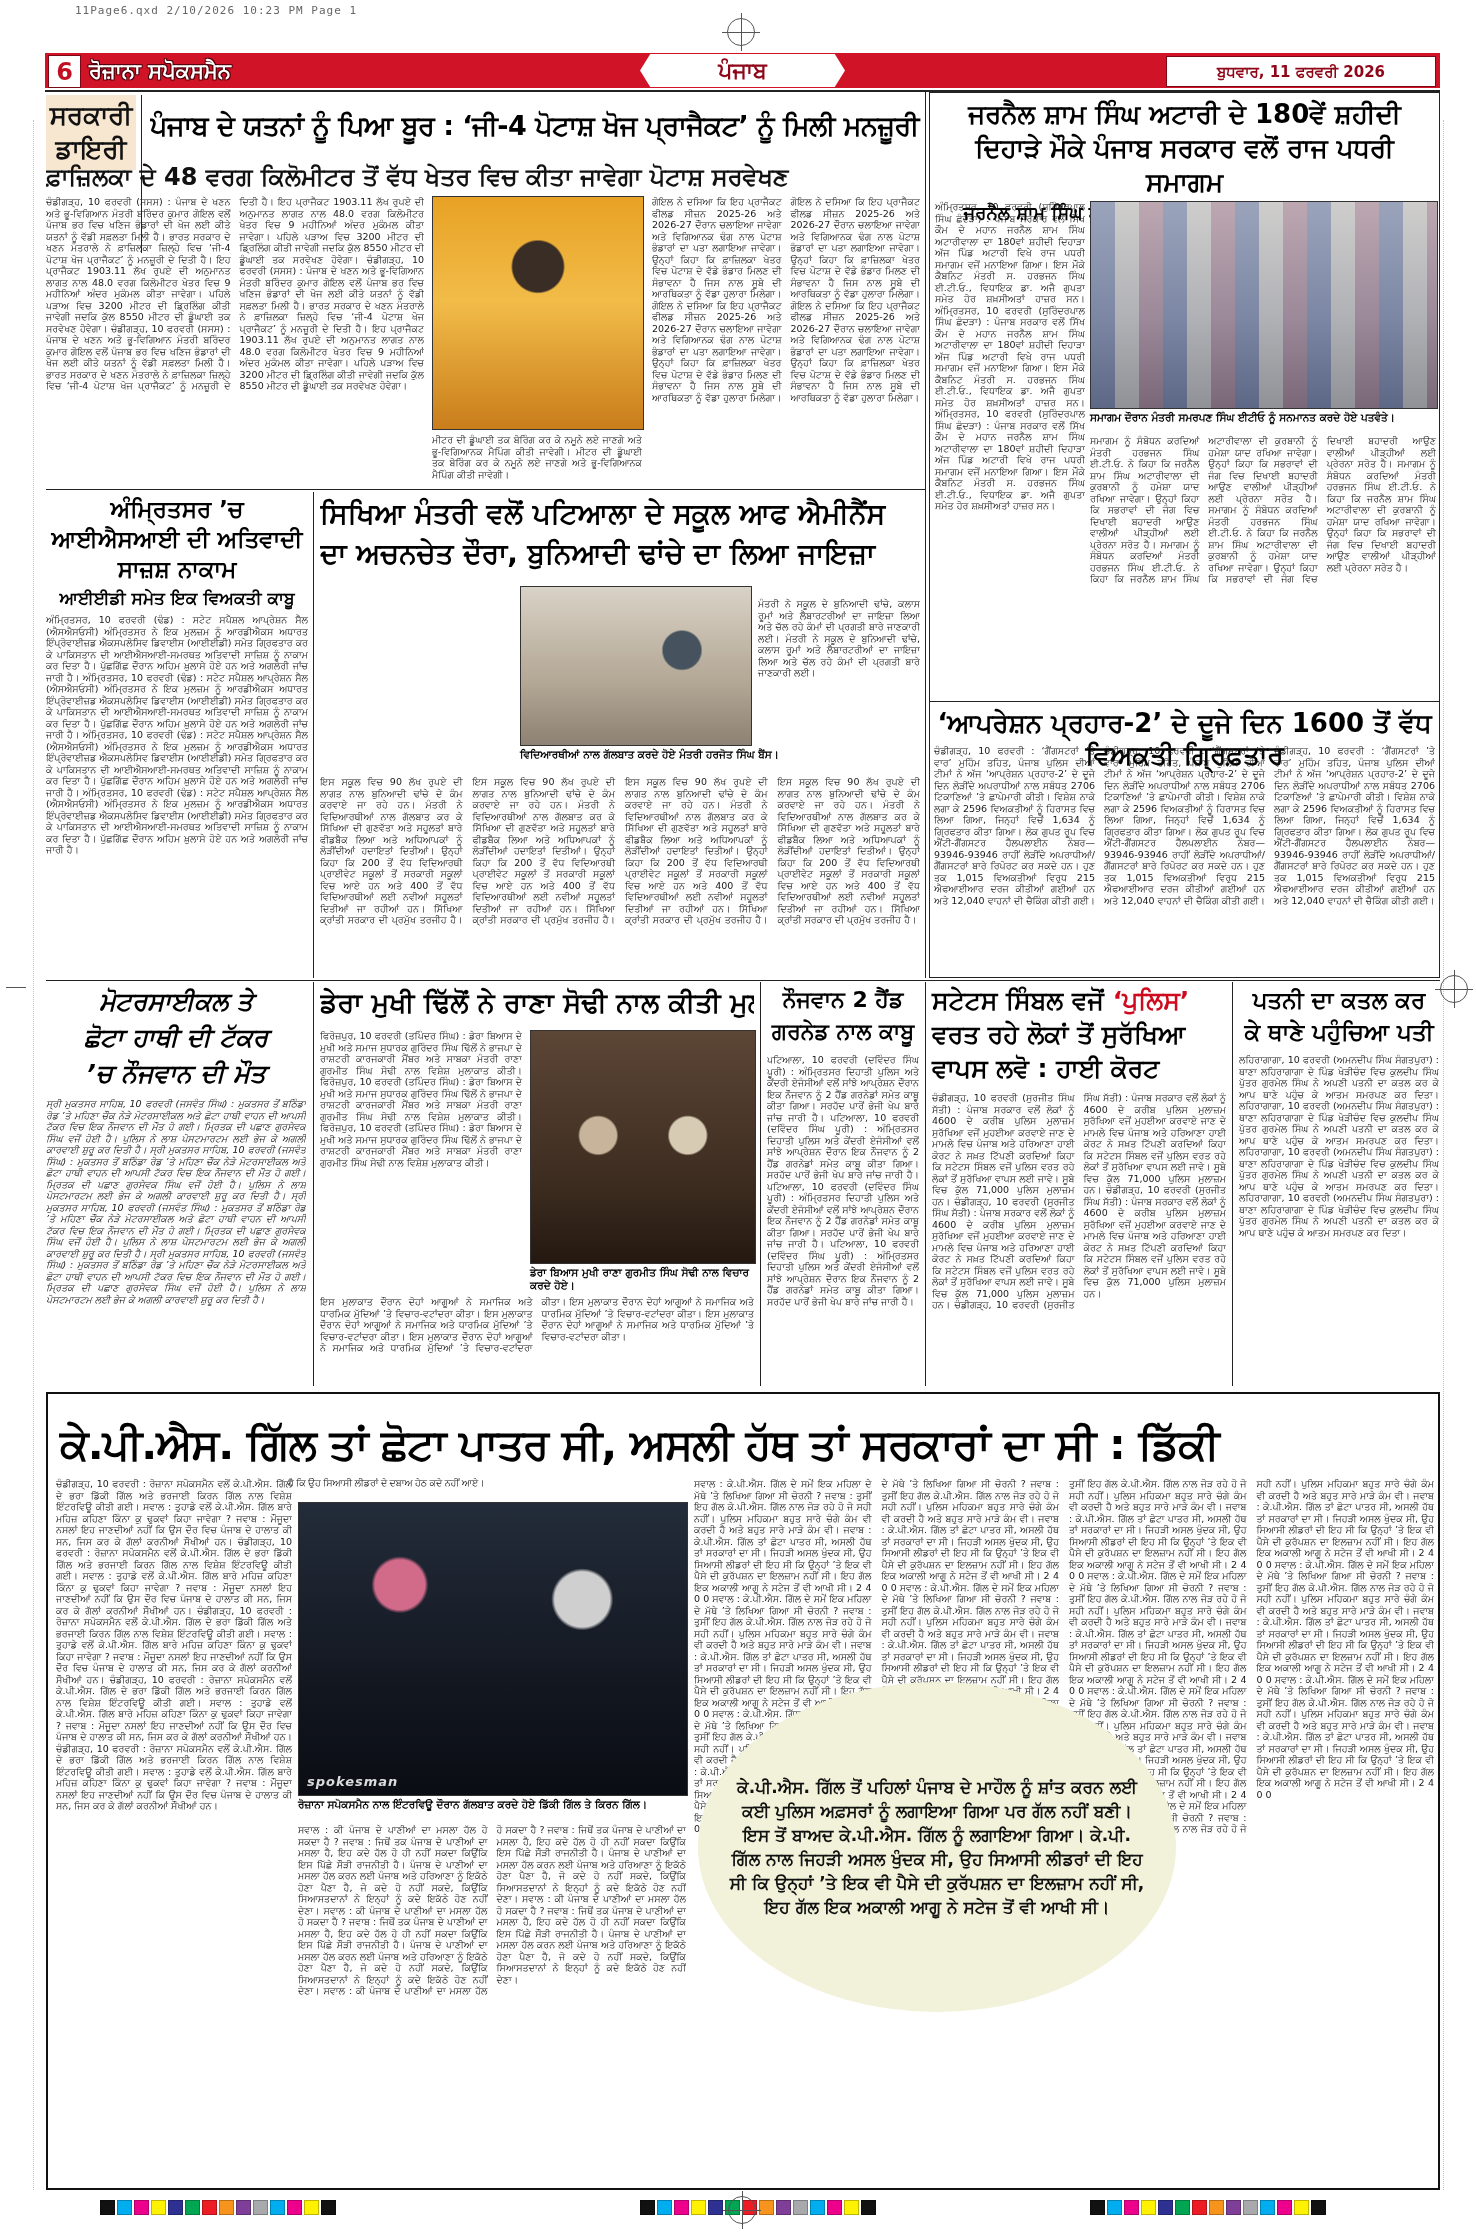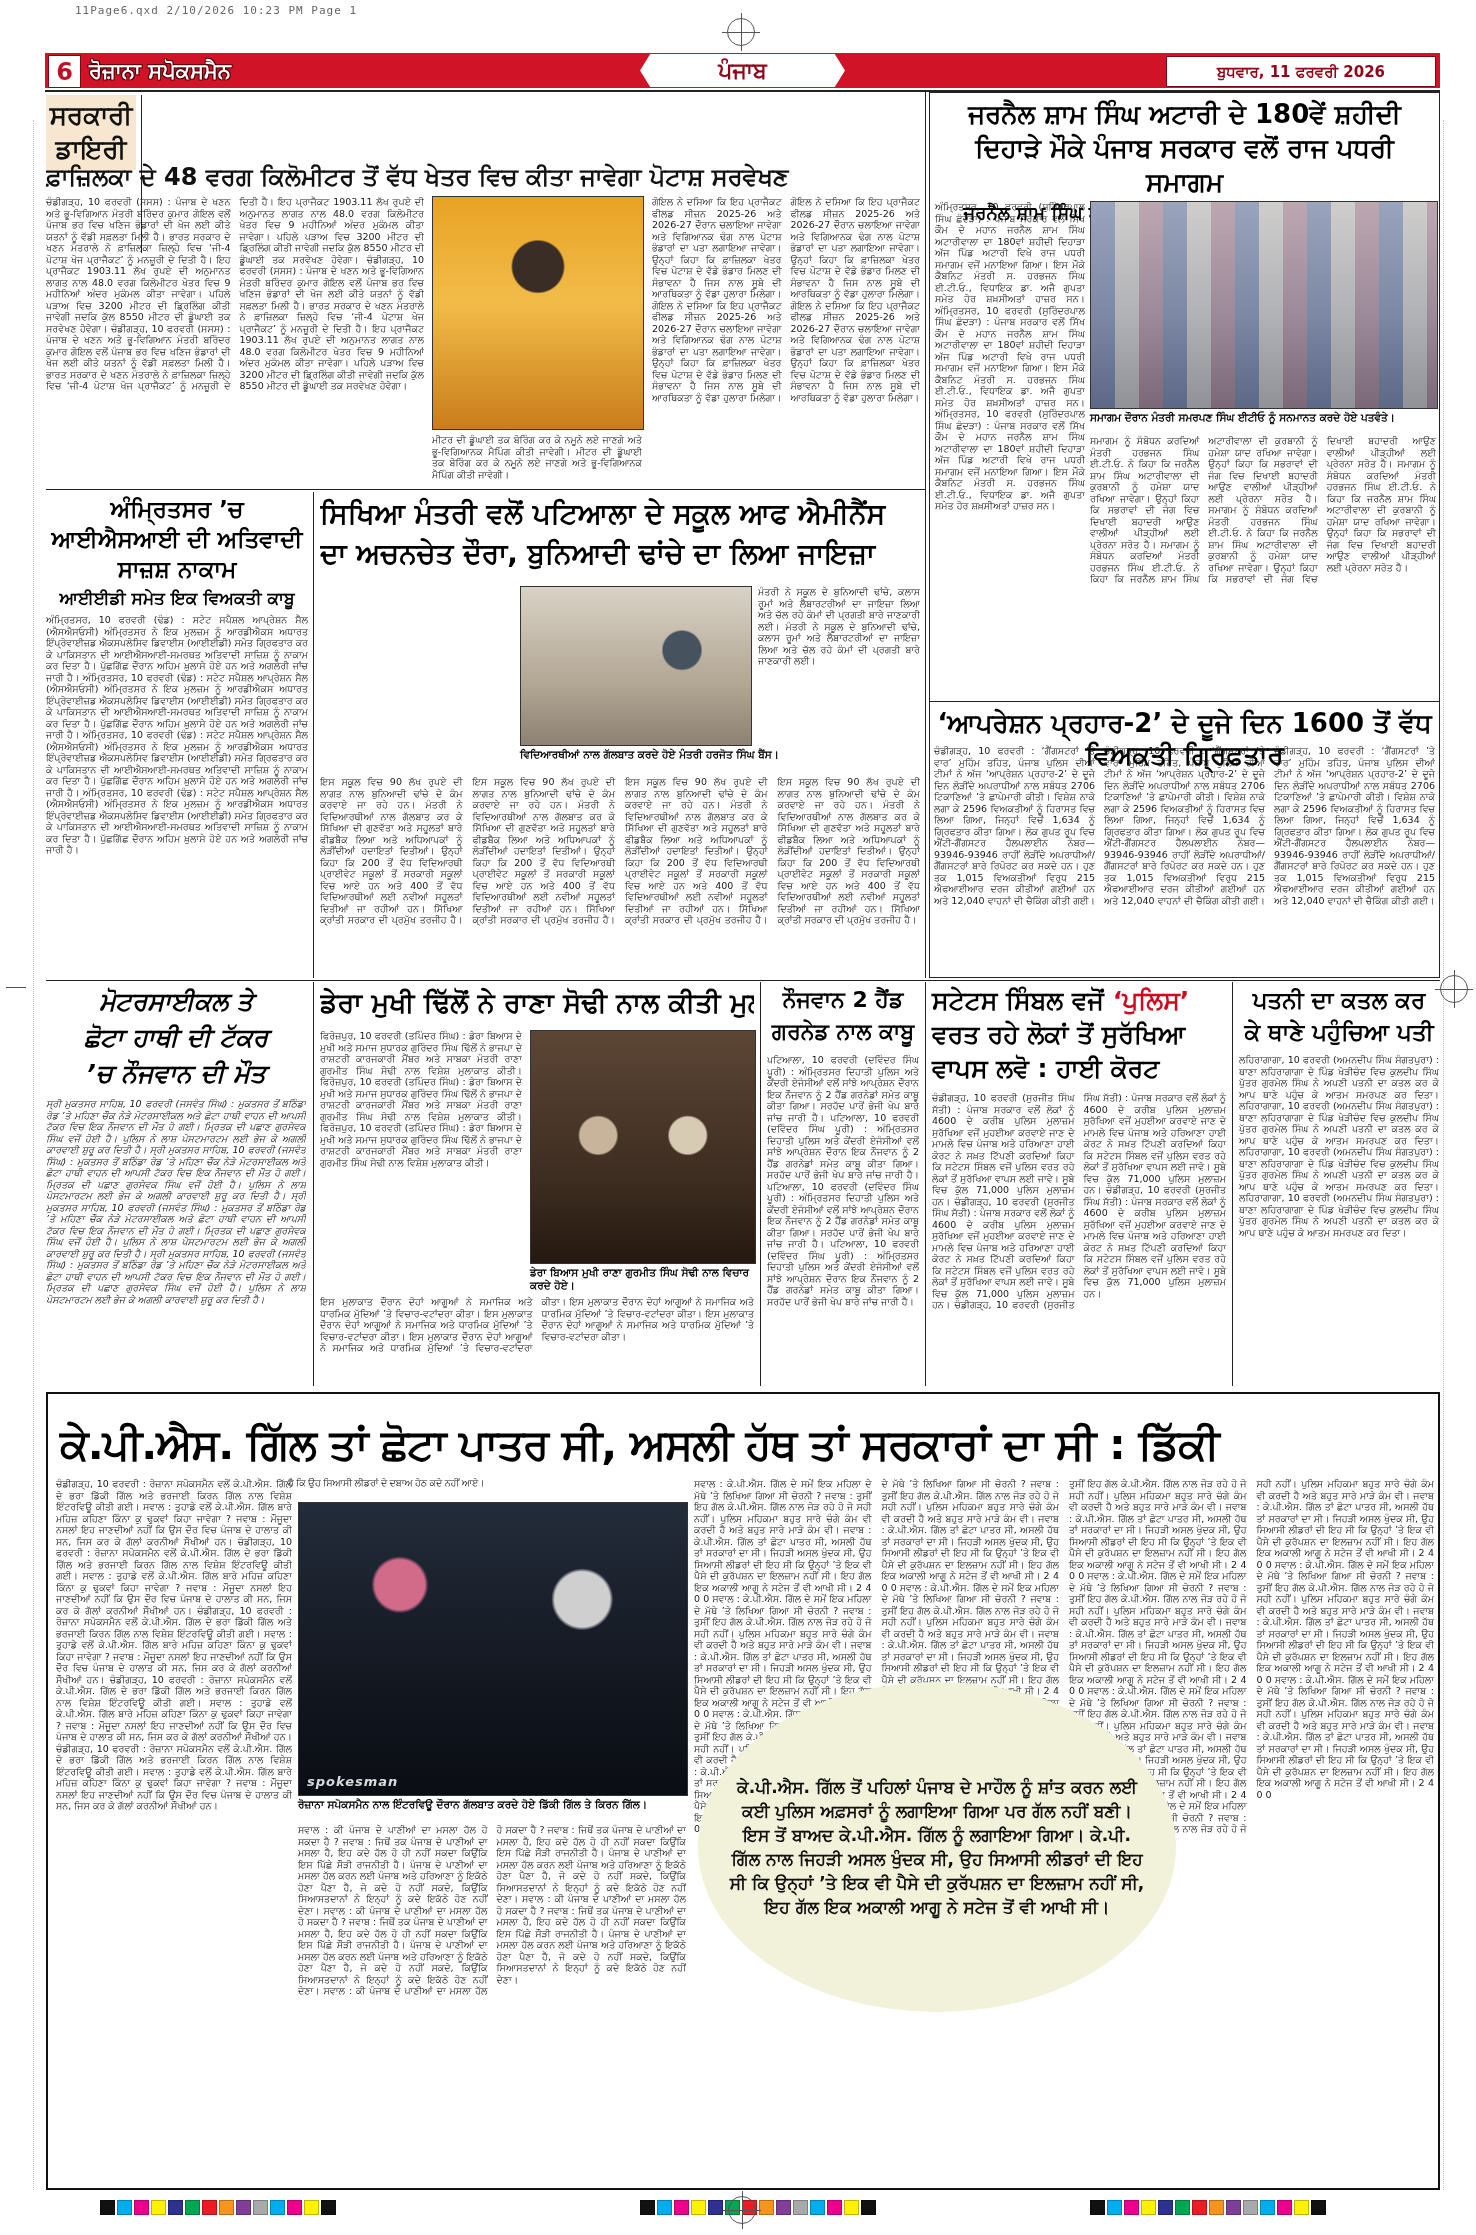--- a/index.html
+++ b/index.html
@@ -83,20 +83,21 @@
       <span>ਬੁਧਵਾਰ, 11 ਫਰਵਰੀ 2026</span>
     </div>
   </div>
   <div class="abs hrule" style="left:45px;top:90px;width:1395px;height:2px;"></div>
 
   <div class="abs kicker" style="left:46px;top:95px;width:90px;height:72px;">
     <div>ਸਰਕਾਰੀ</div>
     <div>ਡਾਇਰੀ</div>
   </div>
   <div class="abs vrule" style="left:141px;top:95px;height:158px;"></div>
+  <div class="abs hl hl-main" style="left:150px;top:96px;width:772px;overflow:hidden;">ਪੰਜਾਬ ਦੇ ਯਤਨਾਂ ਨੂੰ ਪਿਆ ਬੂਰ : ‘ਜੀ-4 ਪੋਟਾਸ਼ ਖੋਜ ਪ੍ਰਾਜੈਕਟ’ ਨੂੰ ਮਿਲੀ ਮਨਜ਼ੂਰੀ</div>
   <div class="abs hl-sub" style="left:46px;top:160px;width:876px;overflow:hidden;">ਫ਼ਾਜ਼ਿਲਕਾ ਦੇ 48 ਵਰਗ ਕਿਲੋਮੀਟਰ ਤੋਂ ਵੱਧ ਖੇਤਰ ਵਿਚ ਕੀਤਾ ਜਾਵੇਗਾ ਪੋਟਾਸ਼ ਸਰਵੇਖਣ</div>
   <div class="abs" style="left:46px;top:196px;width:876px;height:292px;display:flex;gap:8px;">
     <div class="body cols2" style="width:378px;height:292px;">ਚੰਡੀਗੜ੍ਹ, 10 ਫਰਵਰੀ (ਸਸਸ) : ਪੰਜਾਬ ਦੇ ਖਣਨ ਅਤੇ ਭੂ-ਵਿਗਿਆਨ ਮੰਤਰੀ ਬਰਿੰਦਰ ਕੁਮਾਰ ਗੋਇਲ ਵਲੋਂ ਪੰਜਾਬ ਭਰ ਵਿਚ ਖਣਿਜ ਭੰਡਾਰਾਂ ਦੀ ਖੋਜ ਲਈ ਕੀਤੇ ਯਤਨਾਂ ਨੂੰ ਵੱਡੀ ਸਫ਼ਲਤਾ ਮਿਲੀ ਹੈ। ਭਾਰਤ ਸਰਕਾਰ ਦੇ ਖਣਨ ਮੰਤਰਾਲੇ ਨੇ ਫ਼ਾਜ਼ਿਲਕਾ ਜ਼ਿਲ੍ਹੇ ਵਿਚ ‘ਜੀ-4 ਪੋਟਾਸ਼ ਖੋਜ ਪ੍ਰਾਜੈਕਟ’ ਨੂੰ ਮਨਜ਼ੂਰੀ ਦੇ ਦਿਤੀ ਹੈ। ਇਹ ਪ੍ਰਾਜੈਕਟ 1903.11 ਲੱਖ ਰੁਪਏ ਦੀ ਅਨੁਮਾਨਤ ਲਾਗਤ ਨਾਲ 48.0 ਵਰਗ ਕਿਲੋਮੀਟਰ ਖੇਤਰ ਵਿਚ 9 ਮਹੀਨਿਆਂ ਅੰਦਰ ਮੁਕੰਮਲ ਕੀਤਾ ਜਾਵੇਗਾ। ਪਹਿਲੇ ਪੜਾਅ ਵਿਚ 3200 ਮੀਟਰ ਦੀ ਡ੍ਰਿਲਿੰਗ ਕੀਤੀ ਜਾਵੇਗੀ ਜਦਕਿ ਕੁੱਲ 8550 ਮੀਟਰ ਦੀ ਡੂੰਘਾਈ ਤਕ ਸਰਵੇਖਣ ਹੋਵੇਗਾ। ਚੰਡੀਗੜ੍ਹ, 10 ਫਰਵਰੀ (ਸਸਸ) : ਪੰਜਾਬ ਦੇ ਖਣਨ ਅਤੇ ਭੂ-ਵਿਗਿਆਨ ਮੰਤਰੀ ਬਰਿੰਦਰ ਕੁਮਾਰ ਗੋਇਲ ਵਲੋਂ ਪੰਜਾਬ ਭਰ ਵਿਚ ਖਣਿਜ ਭੰਡਾਰਾਂ ਦੀ ਖੋਜ ਲਈ ਕੀਤੇ ਯਤਨਾਂ ਨੂੰ ਵੱਡੀ ਸਫ਼ਲਤਾ ਮਿਲੀ ਹੈ। ਭਾਰਤ ਸਰਕਾਰ ਦੇ ਖਣਨ ਮੰਤਰਾਲੇ ਨੇ ਫ਼ਾਜ਼ਿਲਕਾ ਜ਼ਿਲ੍ਹੇ ਵਿਚ ‘ਜੀ-4 ਪੋਟਾਸ਼ ਖੋਜ ਪ੍ਰਾਜੈਕਟ’ ਨੂੰ ਮਨਜ਼ੂਰੀ ਦੇ ਦਿਤੀ ਹੈ। ਇਹ ਪ੍ਰਾਜੈਕਟ 1903.11 ਲੱਖ ਰੁਪਏ ਦੀ ਅਨੁਮਾਨਤ ਲਾਗਤ ਨਾਲ 48.0 ਵਰਗ ਕਿਲੋਮੀਟਰ ਖੇਤਰ ਵਿਚ 9 ਮਹੀਨਿਆਂ ਅੰਦਰ ਮੁਕੰਮਲ ਕੀਤਾ ਜਾਵੇਗਾ। ਪਹਿਲੇ ਪੜਾਅ ਵਿਚ 3200 ਮੀਟਰ ਦੀ ਡ੍ਰਿਲਿੰਗ ਕੀਤੀ ਜਾਵੇਗੀ ਜਦਕਿ ਕੁੱਲ 8550 ਮੀਟਰ ਦੀ ਡੂੰਘਾਈ ਤਕ ਸਰਵੇਖਣ ਹੋਵੇਗਾ। ਚੰਡੀਗੜ੍ਹ, 10 ਫਰਵਰੀ (ਸਸਸ) : ਪੰਜਾਬ ਦੇ ਖਣਨ ਅਤੇ ਭੂ-ਵਿਗਿਆਨ ਮੰਤਰੀ ਬਰਿੰਦਰ ਕੁਮਾਰ ਗੋਇਲ ਵਲੋਂ ਪੰਜਾਬ ਭਰ ਵਿਚ ਖਣਿਜ ਭੰਡਾਰਾਂ ਦੀ ਖੋਜ ਲਈ ਕੀਤੇ ਯਤਨਾਂ ਨੂੰ ਵੱਡੀ ਸਫ਼ਲਤਾ ਮਿਲੀ ਹੈ। ਭਾਰਤ ਸਰਕਾਰ ਦੇ ਖਣਨ ਮੰਤਰਾਲੇ ਨੇ ਫ਼ਾਜ਼ਿਲਕਾ ਜ਼ਿਲ੍ਹੇ ਵਿਚ ‘ਜੀ-4 ਪੋਟਾਸ਼ ਖੋਜ ਪ੍ਰਾਜੈਕਟ’ ਨੂੰ ਮਨਜ਼ੂਰੀ ਦੇ ਦਿਤੀ ਹੈ। ਇਹ ਪ੍ਰਾਜੈਕਟ 1903.11 ਲੱਖ ਰੁਪਏ ਦੀ ਅਨੁਮਾਨਤ ਲਾਗਤ ਨਾਲ 48.0 ਵਰਗ ਕਿਲੋਮੀਟਰ ਖੇਤਰ ਵਿਚ 9 ਮਹੀਨਿਆਂ ਅੰਦਰ ਮੁਕੰਮਲ ਕੀਤਾ ਜਾਵੇਗਾ। ਪਹਿਲੇ ਪੜਾਅ ਵਿਚ 3200 ਮੀਟਰ ਦੀ ਡ੍ਰਿਲਿੰਗ ਕੀਤੀ ਜਾਵੇਗੀ ਜਦਕਿ ਕੁੱਲ 8550 ਮੀਟਰ ਦੀ ਡੂੰਘਾਈ ਤਕ ਸਰਵੇਖਣ ਹੋਵੇਗਾ।</div>
     <div style="width:212px;">
       <div class="photo ph-potash" style="width:210px;height:232px;"></div>
       <div class="body" style="width:210px;height:52px;margin-top:4px;">ਮੀਟਰ ਦੀ ਡੂੰਘਾਈ ਤਕ ਬੋਰਿੰਗ ਕਰ ਕੇ ਨਮੂਨੇ ਲਏ ਜਾਣਗੇ ਅਤੇ ਭੂ-ਵਿਗਿਆਨਕ ਮੈਪਿੰਗ ਕੀਤੀ ਜਾਵੇਗੀ। ਮੀਟਰ ਦੀ ਡੂੰਘਾਈ ਤਕ ਬੋਰਿੰਗ ਕਰ ਕੇ ਨਮੂਨੇ ਲਏ ਜਾਣਗੇ ਅਤੇ ਭੂ-ਵਿਗਿਆਨਕ ਮੈਪਿੰਗ ਕੀਤੀ ਜਾਵੇਗੀ।</div>
     </div>
     <div class="body cols2" style="width:268px;height:292px;">ਗੋਇਲ ਨੇ ਦਸਿਆ ਕਿ ਇਹ ਪ੍ਰਾਜੈਕਟ ਫੀਲਡ ਸੀਜ਼ਨ 2025-26 ਅਤੇ 2026-27 ਦੌਰਾਨ ਚਲਾਇਆ ਜਾਵੇਗਾ ਅਤੇ ਵਿਗਿਆਨਕ ਢੰਗ ਨਾਲ ਪੋਟਾਸ਼ ਭੰਡਾਰਾਂ ਦਾ ਪਤਾ ਲਗਾਇਆ ਜਾਵੇਗਾ। ਉਨ੍ਹਾਂ ਕਿਹਾ ਕਿ ਫ਼ਾਜ਼ਿਲਕਾ ਖੇਤਰ ਵਿਚ ਪੋਟਾਸ਼ ਦੇ ਵੱਡੇ ਭੰਡਾਰ ਮਿਲਣ ਦੀ ਸੰਭਾਵਨਾ ਹੈ ਜਿਸ ਨਾਲ ਸੂਬੇ ਦੀ ਆਰਥਿਕਤਾ ਨੂੰ ਵੱਡਾ ਹੁਲਾਰਾ ਮਿਲੇਗਾ। ਗੋਇਲ ਨੇ ਦਸਿਆ ਕਿ ਇਹ ਪ੍ਰਾਜੈਕਟ ਫੀਲਡ ਸੀਜ਼ਨ 2025-26 ਅਤੇ 2026-27 ਦੌਰਾਨ ਚਲਾਇਆ ਜਾਵੇਗਾ ਅਤੇ ਵਿਗਿਆਨਕ ਢੰਗ ਨਾਲ ਪੋਟਾਸ਼ ਭੰਡਾਰਾਂ ਦਾ ਪਤਾ ਲਗਾਇਆ ਜਾਵੇਗਾ। ਉਨ੍ਹਾਂ ਕਿਹਾ ਕਿ ਫ਼ਾਜ਼ਿਲਕਾ ਖੇਤਰ ਵਿਚ ਪੋਟਾਸ਼ ਦੇ ਵੱਡੇ ਭੰਡਾਰ ਮਿਲਣ ਦੀ ਸੰਭਾਵਨਾ ਹੈ ਜਿਸ ਨਾਲ ਸੂਬੇ ਦੀ ਆਰਥਿਕਤਾ ਨੂੰ ਵੱਡਾ ਹੁਲਾਰਾ ਮਿਲੇਗਾ। ਗੋਇਲ ਨੇ ਦਸਿਆ ਕਿ ਇਹ ਪ੍ਰਾਜੈਕਟ ਫੀਲਡ ਸੀਜ਼ਨ 2025-26 ਅਤੇ 2026-27 ਦੌਰਾਨ ਚਲਾਇਆ ਜਾਵੇਗਾ ਅਤੇ ਵਿਗਿਆਨਕ ਢੰਗ ਨਾਲ ਪੋਟਾਸ਼ ਭੰਡਾਰਾਂ ਦਾ ਪਤਾ ਲਗਾਇਆ ਜਾਵੇਗਾ। ਉਨ੍ਹਾਂ ਕਿਹਾ ਕਿ ਫ਼ਾਜ਼ਿਲਕਾ ਖੇਤਰ ਵਿਚ ਪੋਟਾਸ਼ ਦੇ ਵੱਡੇ ਭੰਡਾਰ ਮਿਲਣ ਦੀ ਸੰਭਾਵਨਾ ਹੈ ਜਿਸ ਨਾਲ ਸੂਬੇ ਦੀ ਆਰਥਿਕਤਾ ਨੂੰ ਵੱਡਾ ਹੁਲਾਰਾ ਮਿਲੇਗਾ। ਗੋਇਲ ਨੇ ਦਸਿਆ ਕਿ ਇਹ ਪ੍ਰਾਜੈਕਟ ਫੀਲਡ ਸੀਜ਼ਨ 2025-26 ਅਤੇ 2026-27 ਦੌਰਾਨ ਚਲਾਇਆ ਜਾਵੇਗਾ ਅਤੇ ਵਿਗਿਆਨਕ ਢੰਗ ਨਾਲ ਪੋਟਾਸ਼ ਭੰਡਾਰਾਂ ਦਾ ਪਤਾ ਲਗਾਇਆ ਜਾਵੇਗਾ। ਉਨ੍ਹਾਂ ਕਿਹਾ ਕਿ ਫ਼ਾਜ਼ਿਲਕਾ ਖੇਤਰ ਵਿਚ ਪੋਟਾਸ਼ ਦੇ ਵੱਡੇ ਭੰਡਾਰ ਮਿਲਣ ਦੀ ਸੰਭਾਵਨਾ ਹੈ ਜਿਸ ਨਾਲ ਸੂਬੇ ਦੀ ਆਰਥਿਕਤਾ ਨੂੰ ਵੱਡਾ ਹੁਲਾਰਾ ਮਿਲੇਗਾ।</div>
   </div>
   <div class="abs hrule" style="left:46px;top:489px;width:879px;"></div>
@@ -120,21 +121,21 @@
   <div class="abs" style="left:46px;top:494px;width:262px;">
     <div class="hl hl-center" style="font-size:23px;line-height:30px;">ਅੰਮ੍ਰਿਤਸਰ ’ਚ ਆਈਐਸਆਈ ਦੀ ਅਤਿਵਾਦੀ ਸਾਜ਼ਸ਼ ਨਾਕਾਮ</div>
     <div class="hl hl-center" style="font-size:17px;line-height:24px;margin-top:2px;">ਆਈਈਡੀ ਸਮੇਤ ਇਕ ਵਿਅਕਤੀ ਕਾਬੂ</div>
     <div class="body" style="width:262px;height:372px;margin-top:4px;">ਅੰਮ੍ਰਿਤਸਰ, 10 ਫਰਵਰੀ (ਢੰਡ) : ਸਟੇਟ ਸਪੈਸ਼ਲ ਆਪ੍ਰੇਸ਼ਨ ਸੈਲ (ਐਸਐਸਓਸੀ) ਅੰਮ੍ਰਿਤਸਰ ਨੇ ਇਕ ਮੁਲਜ਼ਮ ਨੂੰ ਆਰਡੀਐਕਸ ਅਧਾਰਤ ਇੰਪ੍ਰੋਵਾਈਜ਼ਡ ਐਕਸਪਲੋਸਿਵ ਡਿਵਾਈਸ (ਆਈਈਡੀ) ਸਮੇਤ ਗ੍ਰਿਫਤਾਰ ਕਰ ਕੇ ਪਾਕਿਸਤਾਨ ਦੀ ਆਈਐਸਆਈ-ਸਮਰਥਤ ਅਤਿਵਾਦੀ ਸਾਜ਼ਿਸ਼ ਨੂੰ ਨਾਕਾਮ ਕਰ ਦਿਤਾ ਹੈ। ਪੁੱਛਗਿੱਛ ਦੌਰਾਨ ਅਹਿਮ ਖ਼ੁਲਾਸੇ ਹੋਏ ਹਨ ਅਤੇ ਅਗਲੇਰੀ ਜਾਂਚ ਜਾਰੀ ਹੈ। ਅੰਮ੍ਰਿਤਸਰ, 10 ਫਰਵਰੀ (ਢੰਡ) : ਸਟੇਟ ਸਪੈਸ਼ਲ ਆਪ੍ਰੇਸ਼ਨ ਸੈਲ (ਐਸਐਸਓਸੀ) ਅੰਮ੍ਰਿਤਸਰ ਨੇ ਇਕ ਮੁਲਜ਼ਮ ਨੂੰ ਆਰਡੀਐਕਸ ਅਧਾਰਤ ਇੰਪ੍ਰੋਵਾਈਜ਼ਡ ਐਕਸਪਲੋਸਿਵ ਡਿਵਾਈਸ (ਆਈਈਡੀ) ਸਮੇਤ ਗ੍ਰਿਫਤਾਰ ਕਰ ਕੇ ਪਾਕਿਸਤਾਨ ਦੀ ਆਈਐਸਆਈ-ਸਮਰਥਤ ਅਤਿਵਾਦੀ ਸਾਜ਼ਿਸ਼ ਨੂੰ ਨਾਕਾਮ ਕਰ ਦਿਤਾ ਹੈ। ਪੁੱਛਗਿੱਛ ਦੌਰਾਨ ਅਹਿਮ ਖ਼ੁਲਾਸੇ ਹੋਏ ਹਨ ਅਤੇ ਅਗਲੇਰੀ ਜਾਂਚ ਜਾਰੀ ਹੈ। ਅੰਮ੍ਰਿਤਸਰ, 10 ਫਰਵਰੀ (ਢੰਡ) : ਸਟੇਟ ਸਪੈਸ਼ਲ ਆਪ੍ਰੇਸ਼ਨ ਸੈਲ (ਐਸਐਸਓਸੀ) ਅੰਮ੍ਰਿਤਸਰ ਨੇ ਇਕ ਮੁਲਜ਼ਮ ਨੂੰ ਆਰਡੀਐਕਸ ਅਧਾਰਤ ਇੰਪ੍ਰੋਵਾਈਜ਼ਡ ਐਕਸਪਲੋਸਿਵ ਡਿਵਾਈਸ (ਆਈਈਡੀ) ਸਮੇਤ ਗ੍ਰਿਫਤਾਰ ਕਰ ਕੇ ਪਾਕਿਸਤਾਨ ਦੀ ਆਈਐਸਆਈ-ਸਮਰਥਤ ਅਤਿਵਾਦੀ ਸਾਜ਼ਿਸ਼ ਨੂੰ ਨਾਕਾਮ ਕਰ ਦਿਤਾ ਹੈ। ਪੁੱਛਗਿੱਛ ਦੌਰਾਨ ਅਹਿਮ ਖ਼ੁਲਾਸੇ ਹੋਏ ਹਨ ਅਤੇ ਅਗਲੇਰੀ ਜਾਂਚ ਜਾਰੀ ਹੈ। ਅੰਮ੍ਰਿਤਸਰ, 10 ਫਰਵਰੀ (ਢੰਡ) : ਸਟੇਟ ਸਪੈਸ਼ਲ ਆਪ੍ਰੇਸ਼ਨ ਸੈਲ (ਐਸਐਸਓਸੀ) ਅੰਮ੍ਰਿਤਸਰ ਨੇ ਇਕ ਮੁਲਜ਼ਮ ਨੂੰ ਆਰਡੀਐਕਸ ਅਧਾਰਤ ਇੰਪ੍ਰੋਵਾਈਜ਼ਡ ਐਕਸਪਲੋਸਿਵ ਡਿਵਾਈਸ (ਆਈਈਡੀ) ਸਮੇਤ ਗ੍ਰਿਫਤਾਰ ਕਰ ਕੇ ਪਾਕਿਸਤਾਨ ਦੀ ਆਈਐਸਆਈ-ਸਮਰਥਤ ਅਤਿਵਾਦੀ ਸਾਜ਼ਿਸ਼ ਨੂੰ ਨਾਕਾਮ ਕਰ ਦਿਤਾ ਹੈ। ਪੁੱਛਗਿੱਛ ਦੌਰਾਨ ਅਹਿਮ ਖ਼ੁਲਾਸੇ ਹੋਏ ਹਨ ਅਤੇ ਅਗਲੇਰੀ ਜਾਂਚ ਜਾਰੀ ਹੈ।</div>
   </div>
 
   <div class="abs" style="left:320px;top:494px;width:600px;">
     <div class="hl" style="font-size:28px;line-height:40px;white-space:nowrap;overflow:hidden;">ਸਿਖਿਆ ਮੰਤਰੀ ਵਲੋਂ ਪਟਿਆਲਾ ਦੇ ਸਕੂਲ ਆਫ ਐਮੀਨੈਂਸ</div>
     <div class="hl" style="font-size:28px;line-height:40px;white-space:nowrap;overflow:hidden;">ਦਾ ਅਚਨਚੇਤ ਦੌਰਾ, ਬੁਨਿਆਦੀ ਢਾਂਚੇ ਦਾ ਲਿਆ ਜਾਇਜ਼ਾ</div>
     <div class="photo ph-school" style="position:absolute;left:200px;top:92px;width:230px;height:158px;"></div>
-    <div class="body" style="position:absolute;left:438px;top:92px;width:162px;height:158px;">ਮੰਤਰੀ ਨੇ ਸਕੂਲ ਦੇ ਬੁਨਿਆਦੀ ਢਾਂਚੇ, ਕਲਾਸ ਰੂਮਾਂ ਅਤੇ ਲੈਬਾਰਟਰੀਆਂ ਦਾ ਜਾਇਜ਼ਾ ਲਿਆ ਅਤੇ ਚੱਲ ਰਹੇ ਕੰਮਾਂ ਦੀ ਪ੍ਰਗਤੀ ਬਾਰੇ ਜਾਣਕਾਰੀ ਲਈ। ਮੰਤਰੀ ਨੇ ਸਕੂਲ ਦੇ ਬੁਨਿਆਦੀ ਢਾਂਚੇ, ਕਲਾਸ ਰੂਮਾਂ ਅਤੇ ਲੈਬਾਰਟਰੀਆਂ ਦਾ ਜਾਇਜ਼ਾ ਲਿਆ ਅਤੇ ਚੱਲ ਰਹੇ ਕੰਮਾਂ ਦੀ ਪ੍ਰਗਤੀ ਬਾਰੇ ਜਾਣਕਾਰੀ ਲਈ।</div>
+    <div class="body" style="position:absolute;left:438px;top:104px;width:162px;height:158px;">ਮੰਤਰੀ ਨੇ ਸਕੂਲ ਦੇ ਬੁਨਿਆਦੀ ਢਾਂਚੇ, ਕਲਾਸ ਰੂਮਾਂ ਅਤੇ ਲੈਬਾਰਟਰੀਆਂ ਦਾ ਜਾਇਜ਼ਾ ਲਿਆ ਅਤੇ ਚੱਲ ਰਹੇ ਕੰਮਾਂ ਦੀ ਪ੍ਰਗਤੀ ਬਾਰੇ ਜਾਣਕਾਰੀ ਲਈ। ਮੰਤਰੀ ਨੇ ਸਕੂਲ ਦੇ ਬੁਨਿਆਦੀ ਢਾਂਚੇ, ਕਲਾਸ ਰੂਮਾਂ ਅਤੇ ਲੈਬਾਰਟਰੀਆਂ ਦਾ ਜਾਇਜ਼ਾ ਲਿਆ ਅਤੇ ਚੱਲ ਰਹੇ ਕੰਮਾਂ ਦੀ ਪ੍ਰਗਤੀ ਬਾਰੇ ਜਾਣਕਾਰੀ ਲਈ।</div>
     <div class="caption" style="position:absolute;left:200px;top:254px;width:340px;">ਵਿਦਿਆਰਥੀਆਂ ਨਾਲ ਗੱਲਬਾਤ ਕਰਦੇ ਹੋਏ ਮੰਤਰੀ ਹਰਜੋਤ ਸਿੰਘ ਬੈਂਸ।</div>
     <div class="body cols4" style="position:absolute;left:0;top:282px;width:600px;height:196px;">ਇਸ ਸਕੂਲ ਵਿਚ 90 ਲੱਖ ਰੁਪਏ ਦੀ ਲਾਗਤ ਨਾਲ ਬੁਨਿਆਦੀ ਢਾਂਚੇ ਦੇ ਕੰਮ ਕਰਵਾਏ ਜਾ ਰਹੇ ਹਨ। ਮੰਤਰੀ ਨੇ ਵਿਦਿਆਰਥੀਆਂ ਨਾਲ ਗੱਲਬਾਤ ਕਰ ਕੇ ਸਿੱਖਿਆ ਦੀ ਗੁਣਵੱਤਾ ਅਤੇ ਸਹੂਲਤਾਂ ਬਾਰੇ ਫੀਡਬੈਕ ਲਿਆ ਅਤੇ ਅਧਿਆਪਕਾਂ ਨੂੰ ਲੋੜੀਂਦੀਆਂ ਹਦਾਇਤਾਂ ਦਿਤੀਆਂ। ਉਨ੍ਹਾਂ ਕਿਹਾ ਕਿ 200 ਤੋਂ ਵੱਧ ਵਿਦਿਆਰਥੀ ਪ੍ਰਾਈਵੇਟ ਸਕੂਲਾਂ ਤੋਂ ਸਰਕਾਰੀ ਸਕੂਲਾਂ ਵਿਚ ਆਏ ਹਨ ਅਤੇ 400 ਤੋਂ ਵੱਧ ਵਿਦਿਆਰਥੀਆਂ ਲਈ ਨਵੀਆਂ ਸਹੂਲਤਾਂ ਦਿਤੀਆਂ ਜਾ ਰਹੀਆਂ ਹਨ। ਸਿੱਖਿਆ ਕ੍ਰਾਂਤੀ ਸਰਕਾਰ ਦੀ ਪ੍ਰਮੁੱਖ ਤਰਜੀਹ ਹੈ। ਇਸ ਸਕੂਲ ਵਿਚ 90 ਲੱਖ ਰੁਪਏ ਦੀ ਲਾਗਤ ਨਾਲ ਬੁਨਿਆਦੀ ਢਾਂਚੇ ਦੇ ਕੰਮ ਕਰਵਾਏ ਜਾ ਰਹੇ ਹਨ। ਮੰਤਰੀ ਨੇ ਵਿਦਿਆਰਥੀਆਂ ਨਾਲ ਗੱਲਬਾਤ ਕਰ ਕੇ ਸਿੱਖਿਆ ਦੀ ਗੁਣਵੱਤਾ ਅਤੇ ਸਹੂਲਤਾਂ ਬਾਰੇ ਫੀਡਬੈਕ ਲਿਆ ਅਤੇ ਅਧਿਆਪਕਾਂ ਨੂੰ ਲੋੜੀਂਦੀਆਂ ਹਦਾਇਤਾਂ ਦਿਤੀਆਂ। ਉਨ੍ਹਾਂ ਕਿਹਾ ਕਿ 200 ਤੋਂ ਵੱਧ ਵਿਦਿਆਰਥੀ ਪ੍ਰਾਈਵੇਟ ਸਕੂਲਾਂ ਤੋਂ ਸਰਕਾਰੀ ਸਕੂਲਾਂ ਵਿਚ ਆਏ ਹਨ ਅਤੇ 400 ਤੋਂ ਵੱਧ ਵਿਦਿਆਰਥੀਆਂ ਲਈ ਨਵੀਆਂ ਸਹੂਲਤਾਂ ਦਿਤੀਆਂ ਜਾ ਰਹੀਆਂ ਹਨ। ਸਿੱਖਿਆ ਕ੍ਰਾਂਤੀ ਸਰਕਾਰ ਦੀ ਪ੍ਰਮੁੱਖ ਤਰਜੀਹ ਹੈ। ਇਸ ਸਕੂਲ ਵਿਚ 90 ਲੱਖ ਰੁਪਏ ਦੀ ਲਾਗਤ ਨਾਲ ਬੁਨਿਆਦੀ ਢਾਂਚੇ ਦੇ ਕੰਮ ਕਰਵਾਏ ਜਾ ਰਹੇ ਹਨ। ਮੰਤਰੀ ਨੇ ਵਿਦਿਆਰਥੀਆਂ ਨਾਲ ਗੱਲਬਾਤ ਕਰ ਕੇ ਸਿੱਖਿਆ ਦੀ ਗੁਣਵੱਤਾ ਅਤੇ ਸਹੂਲਤਾਂ ਬਾਰੇ ਫੀਡਬੈਕ ਲਿਆ ਅਤੇ ਅਧਿਆਪਕਾਂ ਨੂੰ ਲੋੜੀਂਦੀਆਂ ਹਦਾਇਤਾਂ ਦਿਤੀਆਂ। ਉਨ੍ਹਾਂ ਕਿਹਾ ਕਿ 200 ਤੋਂ ਵੱਧ ਵਿਦਿਆਰਥੀ ਪ੍ਰਾਈਵੇਟ ਸਕੂਲਾਂ ਤੋਂ ਸਰਕਾਰੀ ਸਕੂਲਾਂ ਵਿਚ ਆਏ ਹਨ ਅਤੇ 400 ਤੋਂ ਵੱਧ ਵਿਦਿਆਰਥੀਆਂ ਲਈ ਨਵੀਆਂ ਸਹੂਲਤਾਂ ਦਿਤੀਆਂ ਜਾ ਰਹੀਆਂ ਹਨ। ਸਿੱਖਿਆ ਕ੍ਰਾਂਤੀ ਸਰਕਾਰ ਦੀ ਪ੍ਰਮੁੱਖ ਤਰਜੀਹ ਹੈ। ਇਸ ਸਕੂਲ ਵਿਚ 90 ਲੱਖ ਰੁਪਏ ਦੀ ਲਾਗਤ ਨਾਲ ਬੁਨਿਆਦੀ ਢਾਂਚੇ ਦੇ ਕੰਮ ਕਰਵਾਏ ਜਾ ਰਹੇ ਹਨ। ਮੰਤਰੀ ਨੇ ਵਿਦਿਆਰਥੀਆਂ ਨਾਲ ਗੱਲਬਾਤ ਕਰ ਕੇ ਸਿੱਖਿਆ ਦੀ ਗੁਣਵੱਤਾ ਅਤੇ ਸਹੂਲਤਾਂ ਬਾਰੇ ਫੀਡਬੈਕ ਲਿਆ ਅਤੇ ਅਧਿਆਪਕਾਂ ਨੂੰ ਲੋੜੀਂਦੀਆਂ ਹਦਾਇਤਾਂ ਦਿਤੀਆਂ। ਉਨ੍ਹਾਂ ਕਿਹਾ ਕਿ 200 ਤੋਂ ਵੱਧ ਵਿਦਿਆਰਥੀ ਪ੍ਰਾਈਵੇਟ ਸਕੂਲਾਂ ਤੋਂ ਸਰਕਾਰੀ ਸਕੂਲਾਂ ਵਿਚ ਆਏ ਹਨ ਅਤੇ 400 ਤੋਂ ਵੱਧ ਵਿਦਿਆਰਥੀਆਂ ਲਈ ਨਵੀਆਂ ਸਹੂਲਤਾਂ ਦਿਤੀਆਂ ਜਾ ਰਹੀਆਂ ਹਨ। ਸਿੱਖਿਆ ਕ੍ਰਾਂਤੀ ਸਰਕਾਰ ਦੀ ਪ੍ਰਮੁੱਖ ਤਰਜੀਹ ਹੈ।</div>
   </div>
 
   <div class="abs hrule" style="left:46px;top:980px;width:1394px;"></div>
   <div class="abs vrule" style="left:313px;top:982px;height:404px;"></div>
   <div class="abs vrule" style="left:760px;top:982px;height:404px;"></div>
   <div class="abs vrule" style="left:925px;top:982px;height:404px;"></div>
   <div class="abs vrule" style="left:1232px;top:982px;height:404px;"></div>
 

